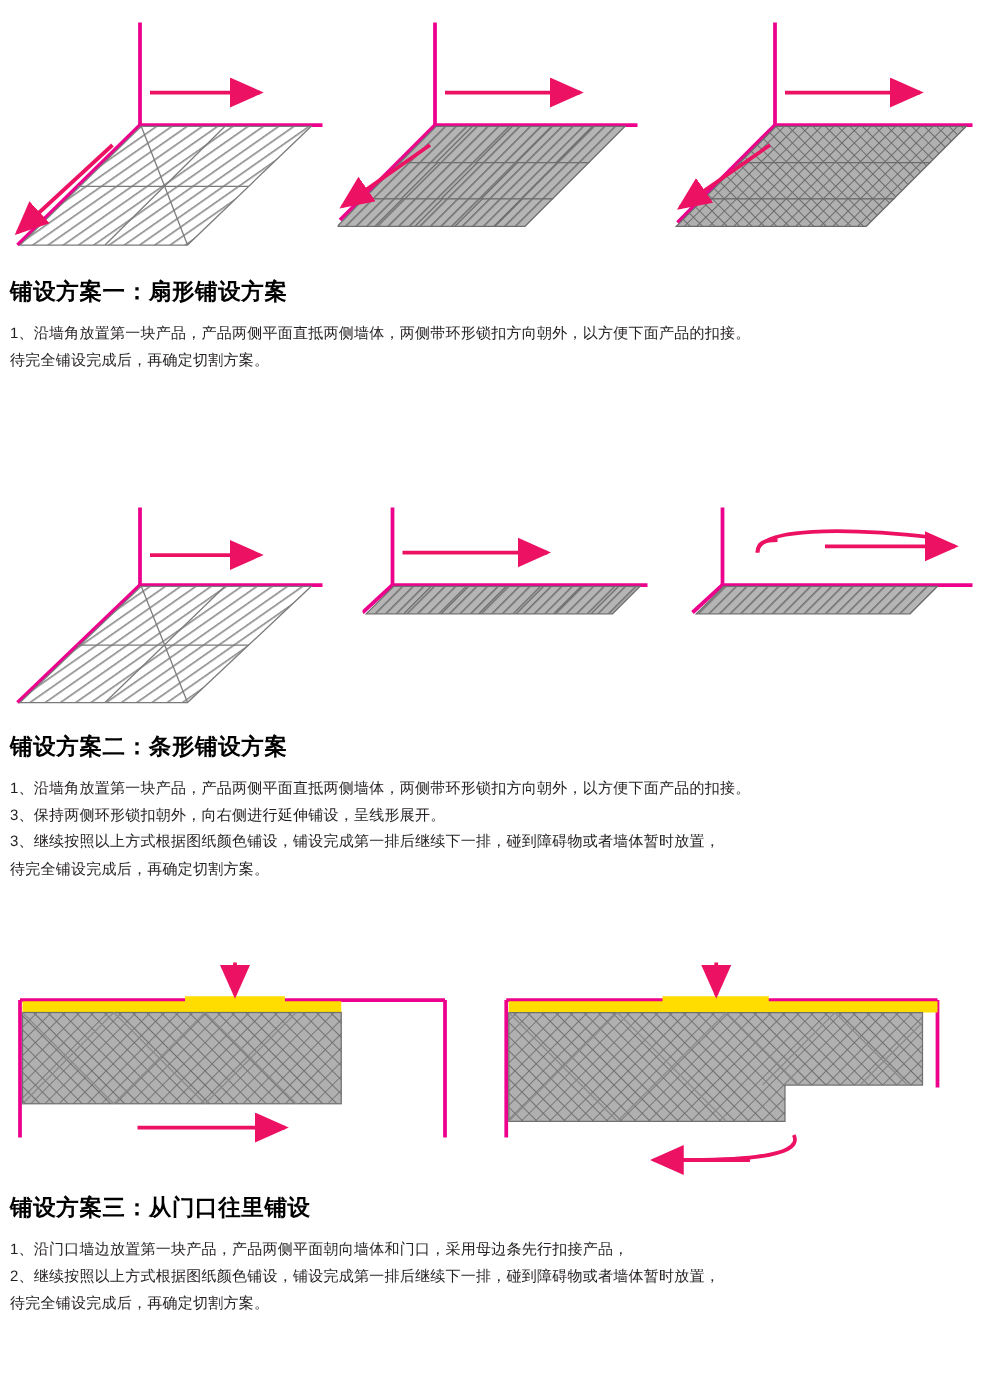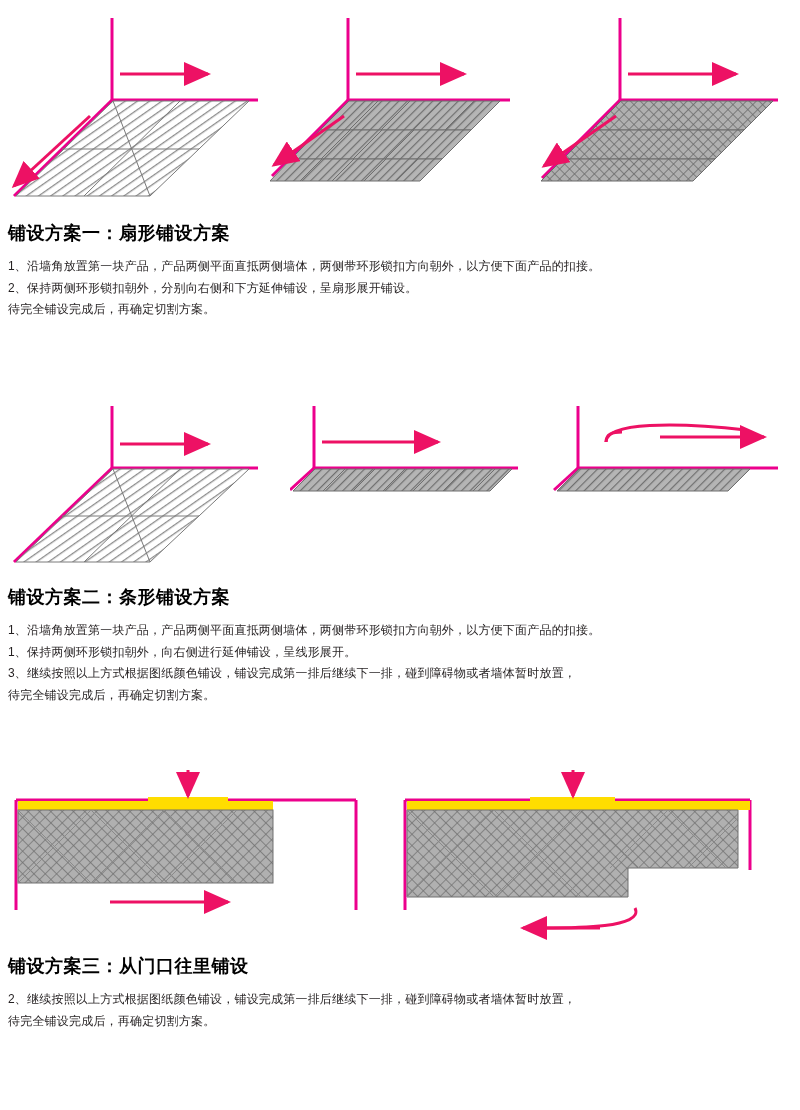--- a/index.html
+++ b/index.html
@@ -151,21 +151,20 @@
           <polygon points="33,159 185,159 163,181 11,181" fill="url(#p-grid3)" stroke="#6b6b6b" stroke-width="1"></polygon>
           <line x1="98" y1="74" x2="206" y2="74" stroke="#ed1164" stroke-width="3" marker-end="url(#ah3)"></line>
           <line x1="86" y1="116" x2="14" y2="166" stroke="#ed1164" stroke-width="3" marker-end="url(#ah3)"></line>
         </svg>
       </div>
     </div>
 
     <div class="text">
       <div class="heading">铺设方案一：扇形铺设方案</div>
       <p class="para">1、沿墙角放置第一块产品，产品两侧平面直抵两侧墙体，两侧带环形锁扣方向朝外，以方便下面产品的扣接。</p>
-      <p class="para">2、保持两侧环形锁扣朝外，分别向右侧和下方延伸铺设，呈扇形展开铺设。</p>
       <p class="para indent">待完全铺设完成后，再确定切割方案。</p>
     </div>
   </div>
 
   <div class="section" id="sec2">
     <div class="figrow">
 
       <div class="fig" style="left:0px;">
         <svg width="275" height="175" viewBox="0 0 275 175">
           <defs>
@@ -232,21 +231,21 @@
           <path d="M66,52 C66,32 136,32 206,40" fill="none" stroke="#ed1164" stroke-width="3"></path>
           <path d="M66,52 C66,44 72,42 82,42" fill="none" stroke="#ed1164" stroke-width="3"></path>
           <line x1="120" y1="47" x2="224" y2="47" stroke="#ed1164" stroke-width="3" marker-end="url(#ah6)"></line>
         </svg>
       </div>
     </div>
 
     <div class="text">
       <div class="heading">铺设方案二：条形铺设方案</div>
       <p class="para">1、沿墙角放置第一块产品，产品两侧平面直抵两侧墙体，两侧带环形锁扣方向朝外，以方便下面产品的扣接。</p>
-      <p class="para">1、保持两侧环形锁扣朝外，向右侧进行延伸铺设，呈线形展开。</p>
+      <p class="para">3、保持两侧环形锁扣朝外，向右侧进行延伸铺设，呈线形展开。</p>
       <p class="para">3、继续按照以上方式根据图纸颜色铺设，铺设完成第一排后继续下一排，碰到障碍物或者墙体暂时放置，</p>
       <p class="para indent">待完全铺设完成后，再确定切割方案。</p>
     </div>
   </div>
 
   <div class="section" id="sec3">
     <div class="figrow">
 
       <div class="fig" style="left:0px;">
         <svg width="375" height="180" viewBox="0 0 375 180">
@@ -311,18 +310,19 @@
           <line x1="178" y1="10" x2="178" y2="36" stroke="#ed1164" stroke-width="3" marker-end="url(#ah8)"></line>
 
           <path d="M240,148 C250,168 180,168 148,168" fill="none" stroke="#ed1164" stroke-width="3"></path>
           <line x1="205" y1="168" x2="128" y2="168" stroke="#ed1164" stroke-width="3" marker-end="url(#ah8)"></line>
         </svg>
       </div>
     </div>
 
     <div class="text">
       <div class="heading">铺设方案三：从门口往里铺设</div>
+      <p class="para">1、沿门口墙边放置第一块产品，产品两侧平面朝向墙体和门口，采用母边条先行扣接产品，</p>
       <p class="para">2、继续按照以上方式根据图纸颜色铺设，铺设完成第一排后继续下一排，碰到障碍物或者墙体暂时放置，</p>
       <p class="para indent">待完全铺设完成后，再确定切割方案。</p>
     </div>
   </div>
 
 </div>
 
 </body></html>

